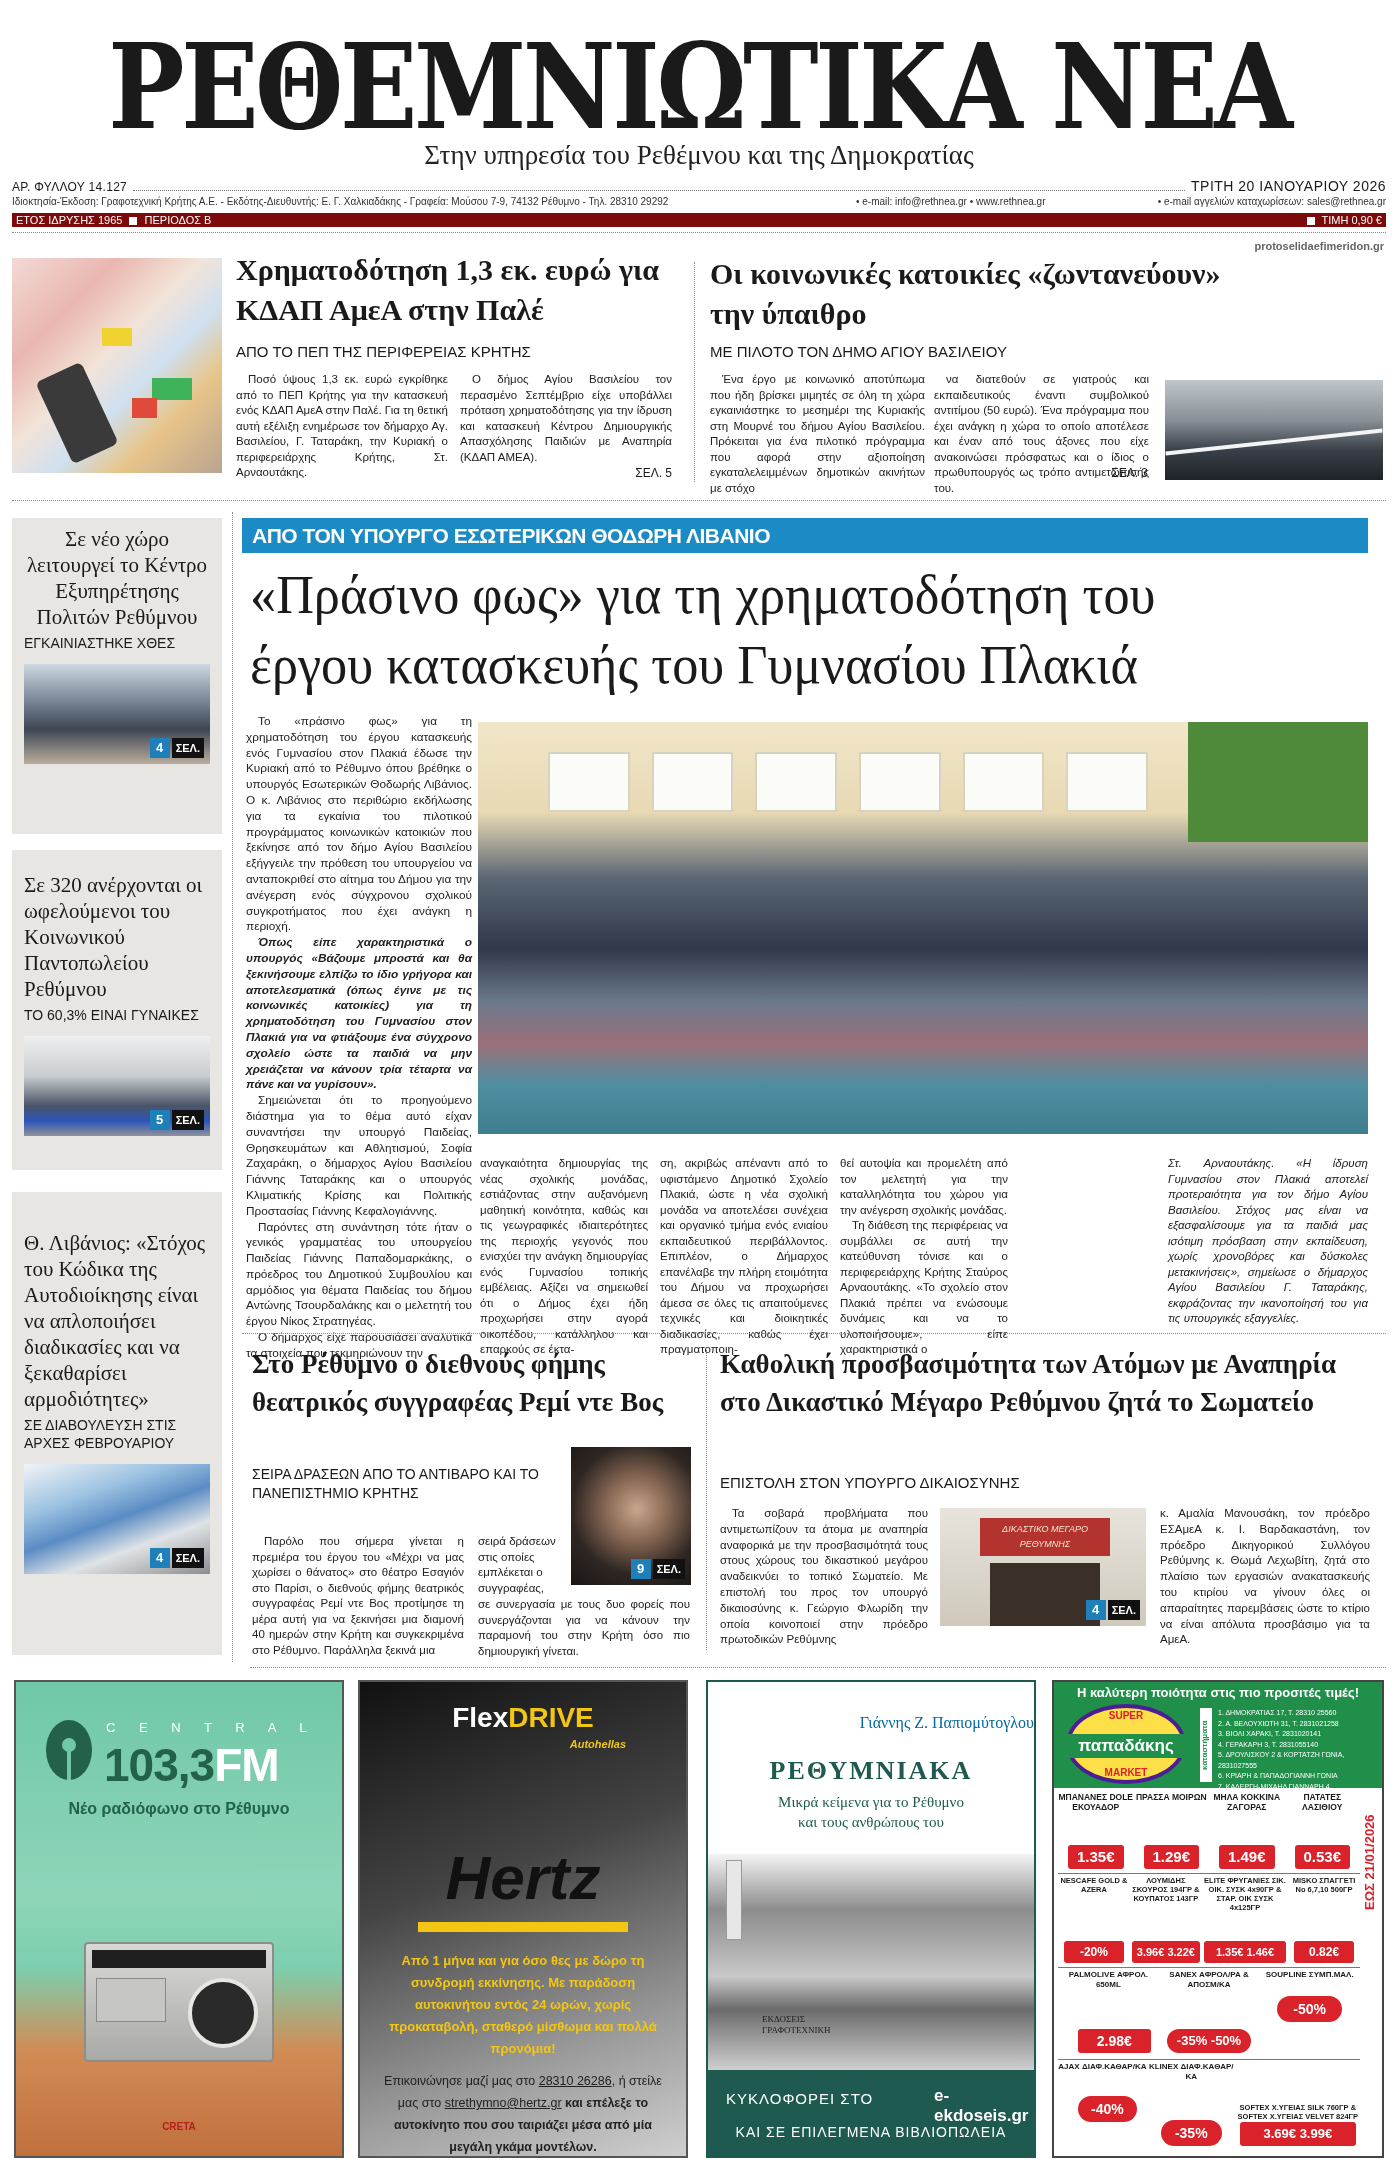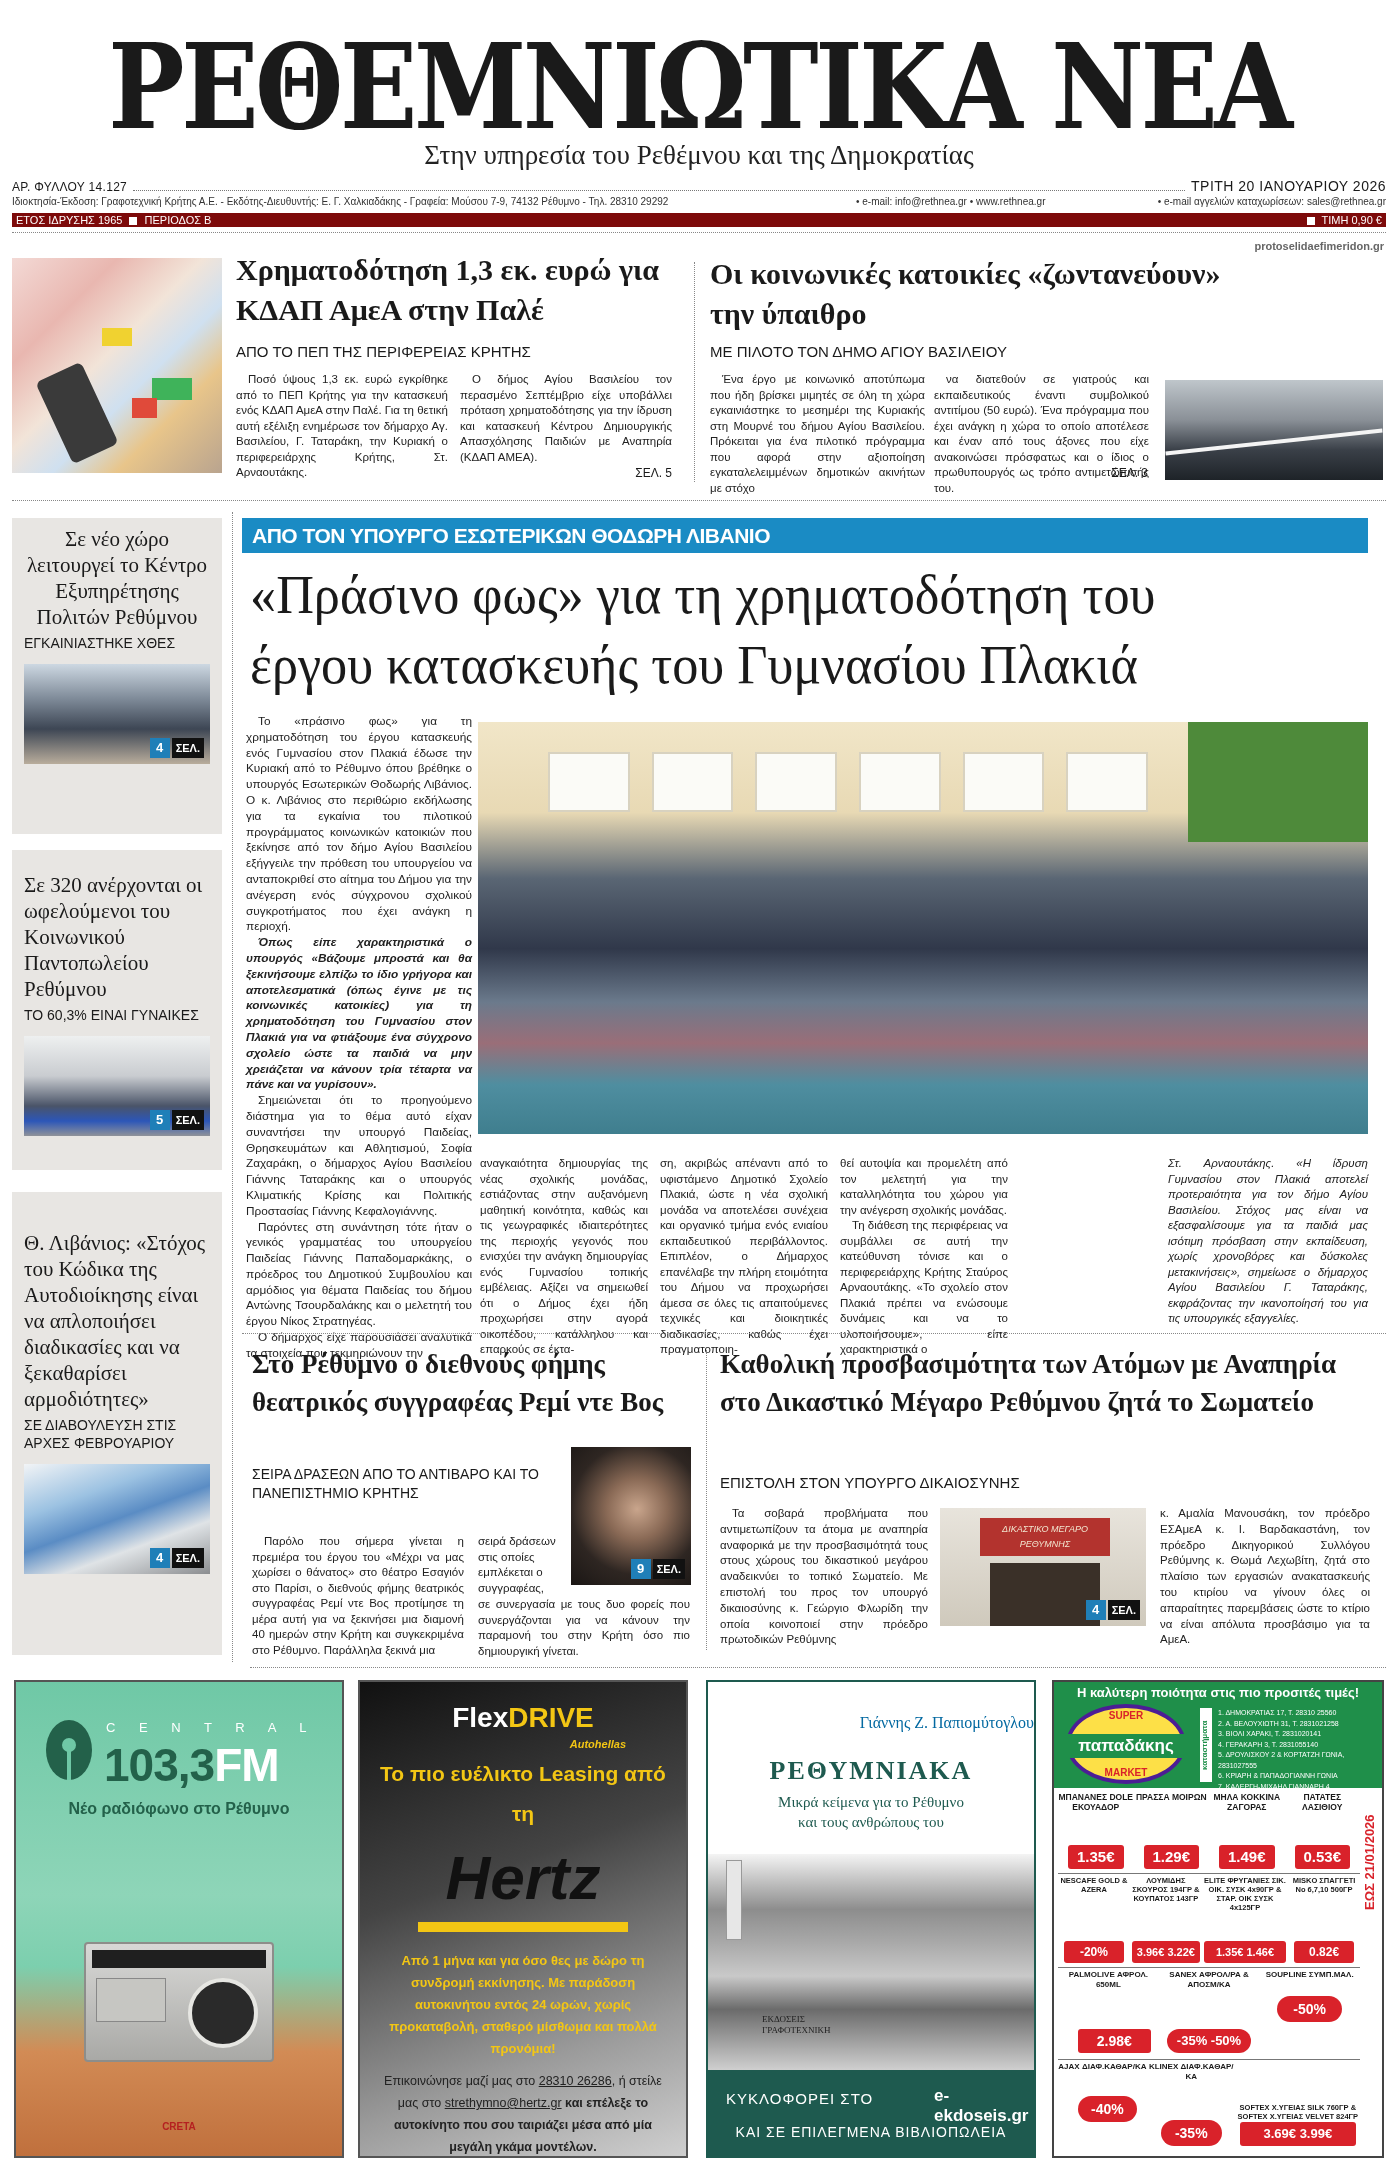--- a/index.html
+++ b/index.html
@@ -271,21 +271,20 @@
     <div style="position:absolute; left:10px; top:34px; width:70px; height:44px; background:#c6c6c2; border:1px solid #888;"></div>
   </div>
   <div style="position:absolute; left:0; width:100%; bottom:24px; text-align:center; font-size:10px; font-weight:bold; color:#b52020;">CRETA</div>
 </div>
 
 <div class="abs ad ad-hertz">
   <div style="position:absolute; left:0; width:100%; top:20px; text-align:center; font-size:28px; font-weight:bold;">
     <span style="color:#fff;">Flex</span><span style="color:#f3c614;">DRIVE</span>
   </div>
   <div style="position:absolute; right:60px; top:56px; font-size:11px; font-style:italic; font-weight:bold; color:#f3c614;">Autohellas</div>
-  <div style="position:absolute; left:20px; right:20px; top:72px; text-align:center; font-size:21px; line-height:40px; color:#f3c614; font-weight:bold;">Το πιο ευέλικτο Leasing από τη</div>
   <div style="position:absolute; left:0; width:100%; top:160px; text-align:center; font-size:62px; font-weight:bold; font-style:italic; color:#111;">Hertz</div>
   <div style="position:absolute; left:58px; right:58px; top:240px; height:10px; background:#f3c614;"></div>
   <div style="position:absolute; left:24px; right:24px; top:268px; text-align:center; font-size:13px; line-height:22px; color:#f3c614; font-weight:bold;">Από 1 μήνα και για όσο θες με δώρο τη συνδρομή εκκίνησης. Με παράδοση αυτοκινήτου εντός 24 ωρών, χωρίς προκαταβολή, σταθερό μίσθωμα και πολλά προνόμια!</div>
   <div style="position:absolute; left:16px; right:16px; top:388px; text-align:center; font-size:12.5px; line-height:22px; color:#222;">
     <span>Επικοινώνησε μαζί μας στο</span>
     <span style="text-decoration:underline;">28310 26286</span><span>, ή στείλε μας στο</span>
     <span style="text-decoration:underline;">strethymno@hertz.gr</span>
     <span style="font-weight:bold;">και επέλεξε το αυτοκίνητο που σου ταιριάζει μέσα από μία μεγάλη γκάμα μοντέλων.</span>
   </div>
 </div>

